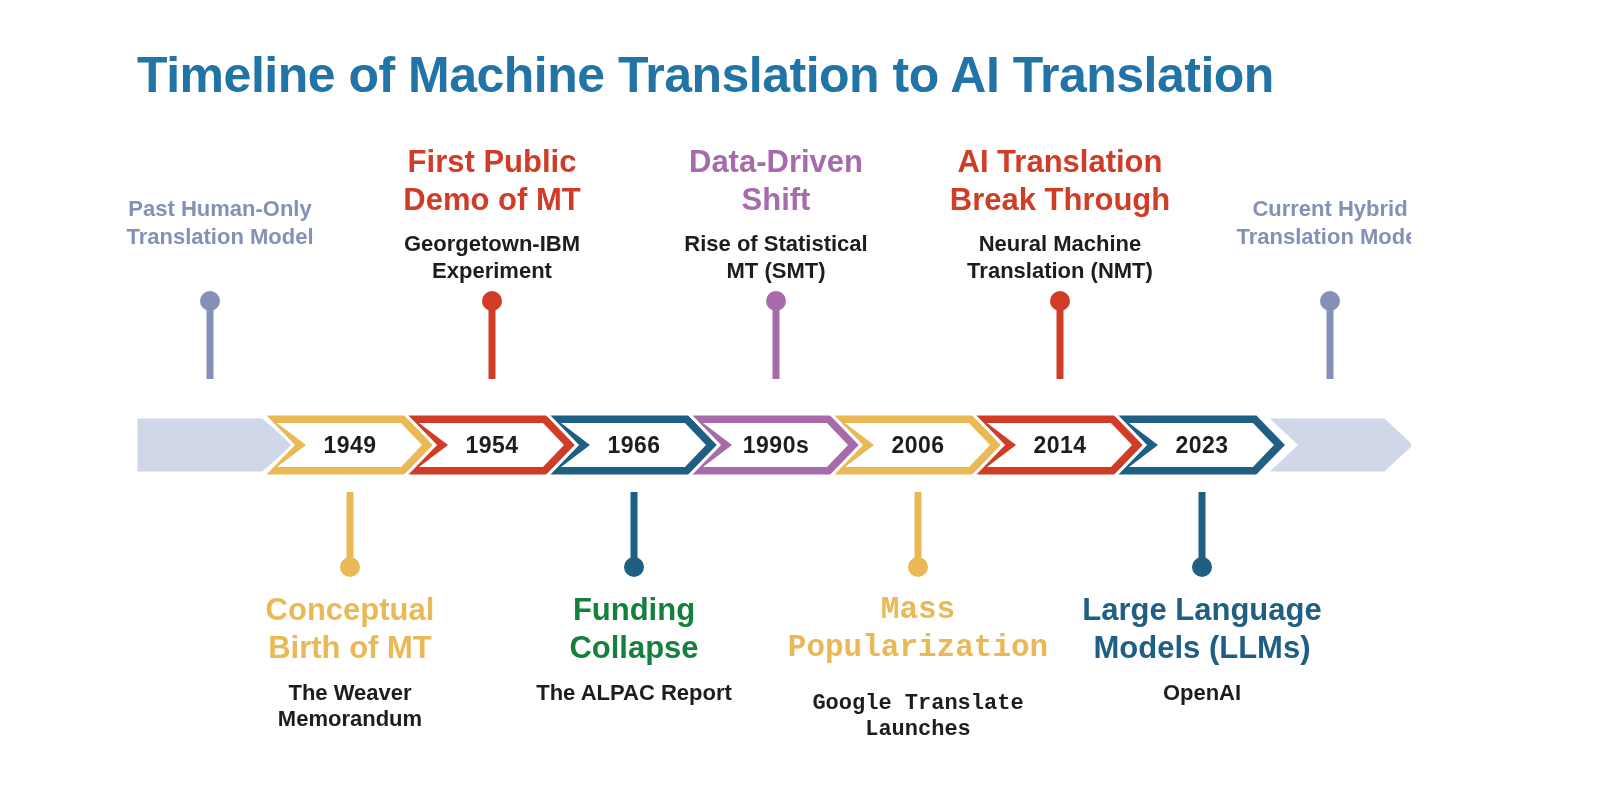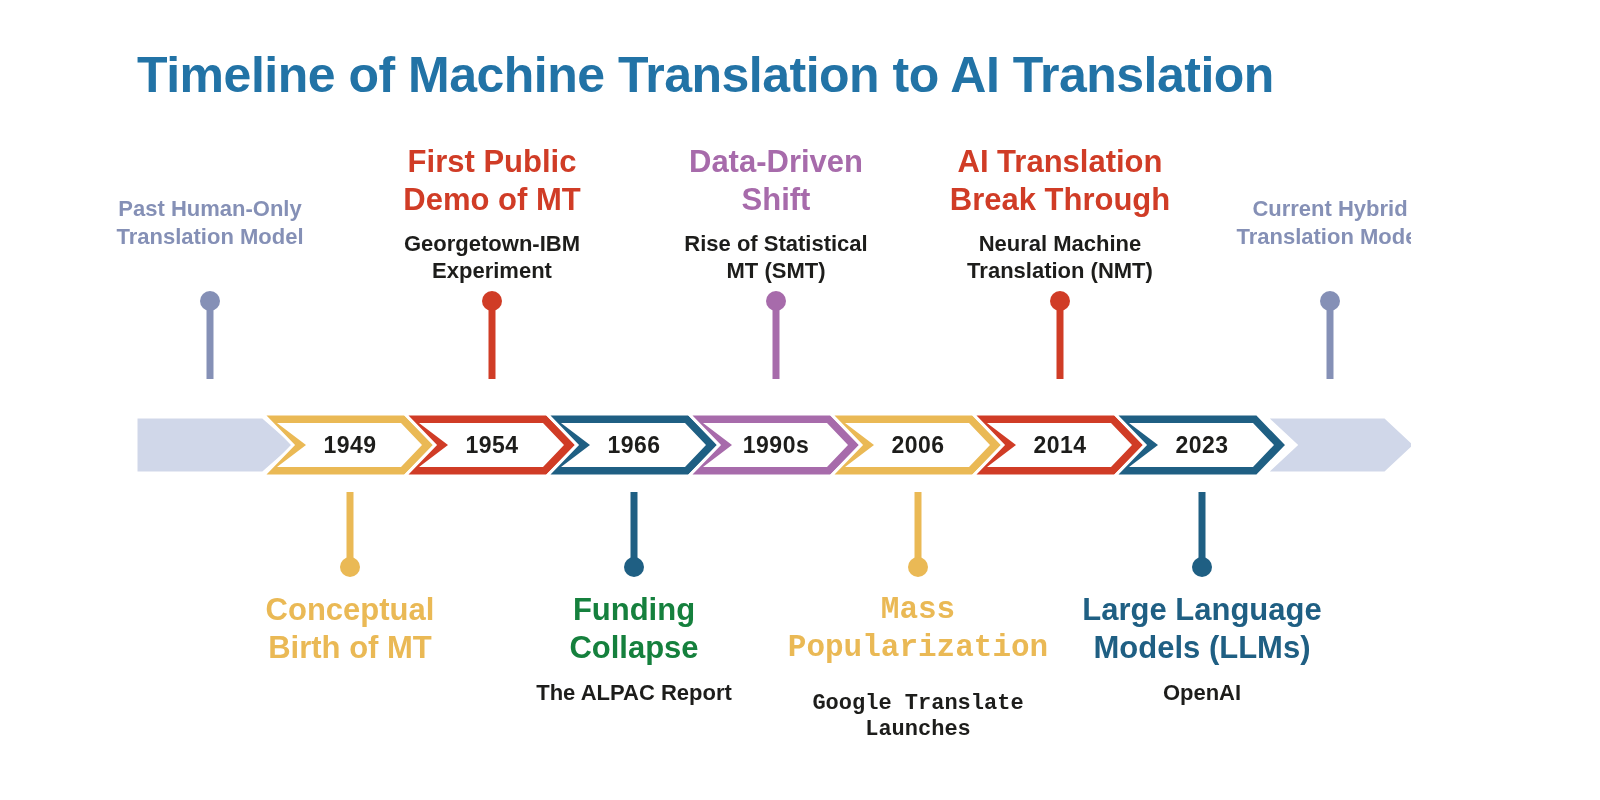--- a/index.html
+++ b/index.html
@@ -100,21 +100,21 @@
         <line x1="918" y1="492" x2="918" y2="567" stroke="#eab955" stroke-width="7"></line>
         <circle cx="918" cy="567" r="10" fill="#eab955"></circle>
       </g>
       <g>
         <line x1="1202" y1="492" x2="1202" y2="567" stroke="#1f5f83" stroke-width="7"></line>
         <circle cx="1202" cy="567" r="10" fill="#1f5f83"></circle>
       </g>
     </svg>
 
   <div id="top-events">
-      <div class="event top-ev muted" style="left: 210px;">
+      <div class="event top-ev muted" style="left: 220px;">
         <div class="ev-title" style="color: rgb(133, 144, 182);">
           <span class="line">Past Human-Only</span>
           <span class="line">Translation Model</span>
         </div>
       </div>
       <div class="event top-ev" style="left: 492px;">
         <div class="ev-title" style="color: rgb(208, 60, 38);">
           <span class="line">First Public</span>
           <span class="line">Demo of MT</span>
         </div>
@@ -149,20 +149,24 @@
           <span class="line">Translation Model</span>
         </div>
       </div>
     </div>
   <div id="bottom-events">
       <div class="event bot-ev" style="left: 350px;">
         <div class="ev-title" style="color: rgb(234, 185, 85);">
           <span class="line">Conceptual</span>
           <span class="line">Birth of MT</span>
         </div>
+        <div class="ev-sub" style="color: rgb(29, 29, 27);">
+          <span class="line">The Weaver</span>
+          <span class="line">Memorandum</span>
+        </div>
       </div>
       <div class="event bot-ev" style="left: 634px;">
         <div class="ev-title" style="color: #15803d;">
           <span class="line">Funding</span>
           <span class="line">Collapse</span>
         </div>
         <div class="ev-sub" style="color: rgb(29, 29, 27);">
           <span class="line">The ALPAC Report</span>
         </div>
       </div>

